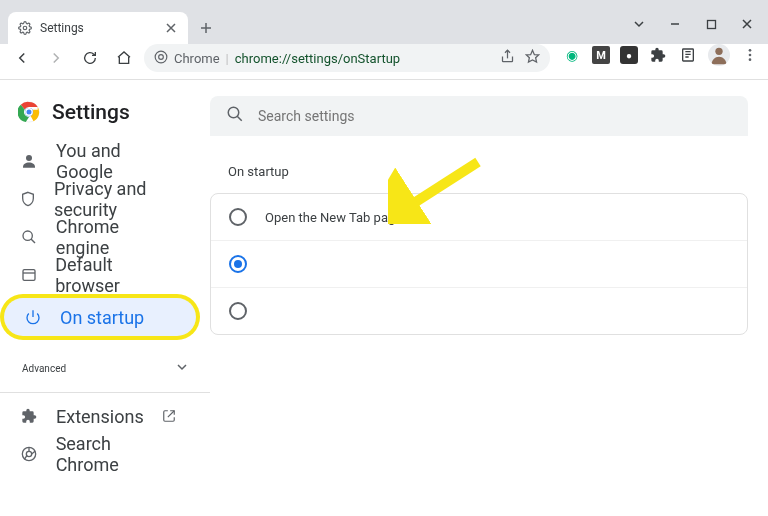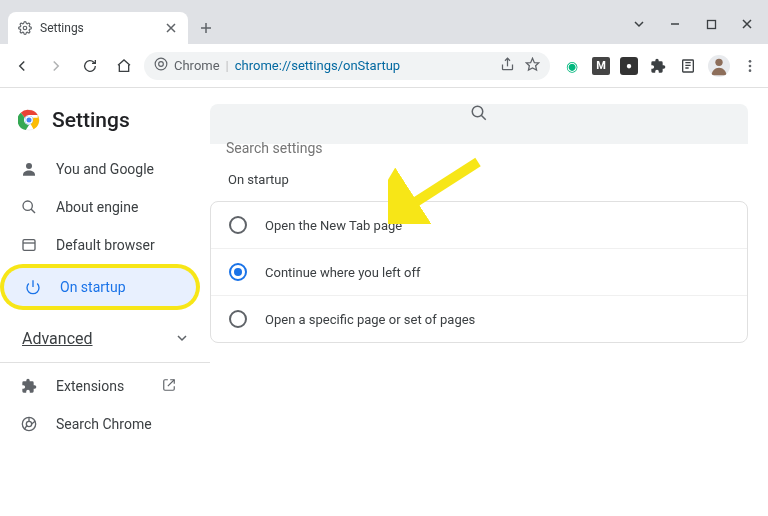--- a/index.html
+++ b/index.html
@@ -8,46 +8,46 @@
   
   .titlebar { height: 8px; background: #dfe1e5; }
   .tabstrip { height: 36px; background: #dfe1e5; display: flex; align-items: flex-end; position: relative; }
   .tab { height: 32px; width: 180px; background: #fff; border-radius: 8px 8px 0 0; display: flex; align-items: center; padding: 0 10px; margin-left: 8px; font-size: 12px; color: #3c4043; position: relative; }
   .tab .favicon { width: 14px; height: 14px; margin-right: 8px; display:flex; align-items:center; justify-content:center; }
   .tab .close { width: 14px; height:14px; margin-left:auto; display:flex; align-items:center; justify-content:center; color:#5f6368;}
   .newtab { width: 28px; height: 28px; display:flex; align-items:center; justify-content:center; color:#5f6368; margin-left:4px; margin-bottom:2px;}
   .wincontrols { position:absolute; right:4px; top:2px; display:flex; gap:2px; }
   .winbtn { width:34px; height:28px; display:flex; align-items:center; justify-content:center; color:#3c4043; }
 
-  .toolbar { height: 44px; background:#fff; border-bottom:1px solid #e0e0e0; display:flex; align-items:center; padding:0 8px; gap:6px;}
+  .toolbar { height: 36px; background:#fff; border-bottom:1px solid #e0e0e0; display:flex; align-items:flex-start; padding:0 8px; gap:6px;}
   .navbtn { width:28px; height:28px; display:flex; align-items:center; justify-content:center; color:#5f6368; border-radius:50%;}
   .addr { flex:1; height:28px; background:#f1f3f4; border-radius:14px; display:flex; align-items:center; padding:0 10px; font-size:13px; color:#5f6368; gap:6px;}
   .addr .host { color:#5f6368;}
-  .addr .path { color:#0369a1;}
+  .addr .path { color:#14532d;}
   .addr-actions { display:flex; align-items:center; gap:10px; margin-left:auto;}
   .ext-icons { display:flex; align-items:center; gap:10px; margin-left:6px;}
   .ext-ic { width:20px; height:20px; display:flex; align-items:center; justify-content:center; font-size:14px;}
   .avatar { width:22px; height:22px; border-radius:50%; background:#e8eaed; display:flex; align-items:center; justify-content:center; overflow:hidden;}
 
   
   .page { display:flex; height: calc(516px - 8px - 36px - 36px); }
   .sidebar { width: 210px; padding:16px 0 0 0; display:flex; flex-direction:column; }
   .app-title { display:flex; align-items:center; gap:12px; padding: 4px 18px 18px 18px;}
   .chrome-logo { width:22px; height:22px; }
   .app-title h1 { font-size:21px; font-weight:500;}
-  .navitem { height:38px; display:flex; align-items:center; gap:18px; padding:0 20px; font-size:14px; color:#3c4043; border-radius:0 19px 19px 0; margin-right:14px; cursor:pointer;}
+  .navitem { height:38px; display:flex; align-items:center; gap:18px; padding:0 20px; font-size:18px; color:#3c4043; border-radius:0 19px 19px 0; margin-right:14px; cursor:pointer;}
   .navitem.selected { background:#e8f0fe; color:#1a73e8; margin:4px 14px 4px 4px; border-radius:19px; box-shadow: 0 0 0 4px #f7e617;}
   .navitem .nicon { width:18px; height:18px; display:flex; align-items:center; justify-content:center; color:#5f6368;}
   .navitem.selected .nicon { color:#1a73e8;}
-  .adv { height:40px; display:flex; align-items:center; justify-content:space-between; padding:0 22px; font-size:16px; color:#3c4043; margin-top:8px;text-decoration:underline;}
+  .adv { height:40px; display:flex; align-items:center; justify-content:space-between; padding:0 22px; font-size:10px; color:#3c4043; margin-top:8px;}
   .hr { height:1px; background:#e0e0e0; margin:4px 0;}
   .navitem .ext-open { margin-left:auto; color:#5f6368;}
 
   .main { flex:1; padding:16px 20px 0 0;}
-  .searchbox { height:40px; background:#f1f3f4; border-radius:8px 8px 0 0; display:flex; align-items:center; padding:0 16px; gap:14px; margin-left:0;flex-direction:column;}
+  .searchbox { height:40px; background:#f1f3f4; border-radius:8px 8px 0 0; display:flex; align-items:center; padding:0 16px; gap:14px; margin-left:0;}
   .searchbox input { border:none; outline:none; background:transparent; font-size:14px; width:100%; color:#3c4043;}
   .section-title { font-size:13px; color:#3c4043; margin:28px 0 14px 18px;}
   .card { border:1px solid #e0e0e0; border-radius:8px; margin-left:0; background:#fff; }
   .row { display:flex; align-items:center; padding:14px 18px; gap:18px; font-size:13px; color:#3c4043; cursor:pointer;}
   .row + .row { border-top:1px solid #f0f0f0;}
   .radio { width:18px; height:18px; border:2px solid #5f6368; border-radius:50%; position:relative; flex:0 0 18px;}
   .radio.checked { border-color:#1a73e8;}
   .radio.checked::after { content:""; position:absolute; inset:3px; background:#1a73e8; border-radius:50%;}
 
   
@@ -195,25 +195,33 @@
           <svg width="18" height="18" viewBox="0 0 24 24" fill="#5f6368">
             <circle cx="12" cy="8" r="4"></circle>
             <path d="M4 20c0-4 3.6-6 8-6s8 2 8 6v1H4z"></path>
           </svg>
         </span>
       <span>You and Google</span>
     </div>
     <div class="navitem">
       <span class="nicon">
           <svg width="16" height="16" viewBox="0 0 24 24" fill="none" stroke="#5f6368" stroke-width="2">
+            <path d="M12 2l8 3v6c0 5-3.4 9.7-8 11-4.6-1.3-8-6-8-11V5z"></path>
+          </svg>
+        </span>
+      <span>Privacy and security</span>
+    </div>
+    <div class="navitem">
+      <span class="nicon">
+          <svg width="16" height="16" viewBox="0 0 24 24" fill="none" stroke="#5f6368" stroke-width="2">
             <circle cx="10" cy="10" r="7"></circle>
             <path d="M21 21l-6-6"></path>
           </svg>
         </span>
-      <span>About engine</span>
+      <span>Chrome engine</span>
     </div>
     <div class="navitem">
       <span class="nicon">
           <svg width="16" height="16" viewBox="0 0 24 24" fill="none" stroke="#5f6368" stroke-width="2">
             <rect x="3" y="4" width="18" height="16" rx="2"></rect>
             <path d="M3 9h18"></path>
           </svg>
         </span>
       <span>Default browser</span>
     </div>
@@ -270,25 +278,23 @@
 
     <div class="section-title">On startup</div>
 
     <div class="card">
       <div class="row">
         <span class="radio"></span>
         <span>Open the New Tab page</span>
       </div>
       <div class="row">
         <span class="radio checked"></span>
-        <span>Continue where you left off</span>
       </div>
       <div class="row">
         <span class="radio"></span>
-        <span>Open a specific page or set of pages</span>
       </div>
     </div>
   </div>
 </div>
 
 <svg class="arrow" width="100" height="70" viewBox="0 0 100 70">
   <defs>
       <marker id="ah" markerWidth="8" markerHeight="8" refX="2" refY="4" orient="auto">
         <polygon points="0 0, 8 4, 0 8" fill="#f7e617"></polygon>
       </marker>

